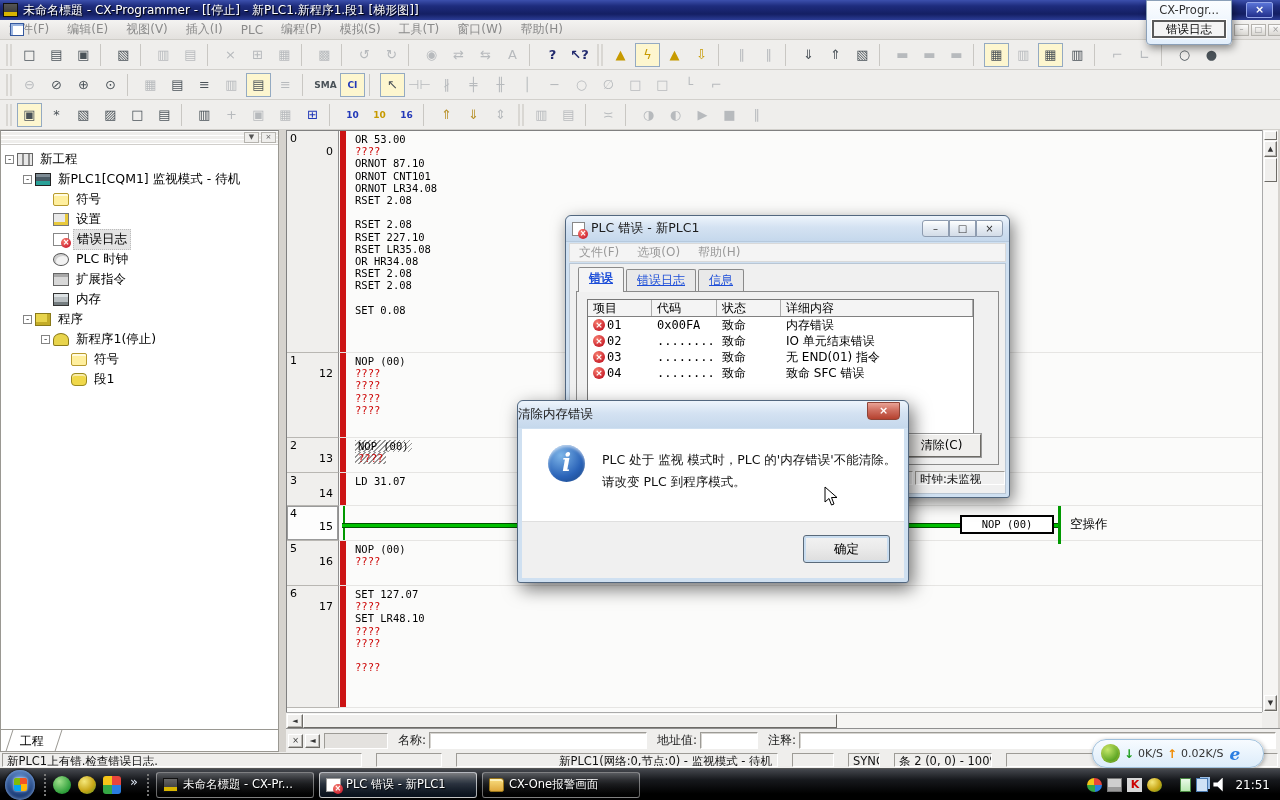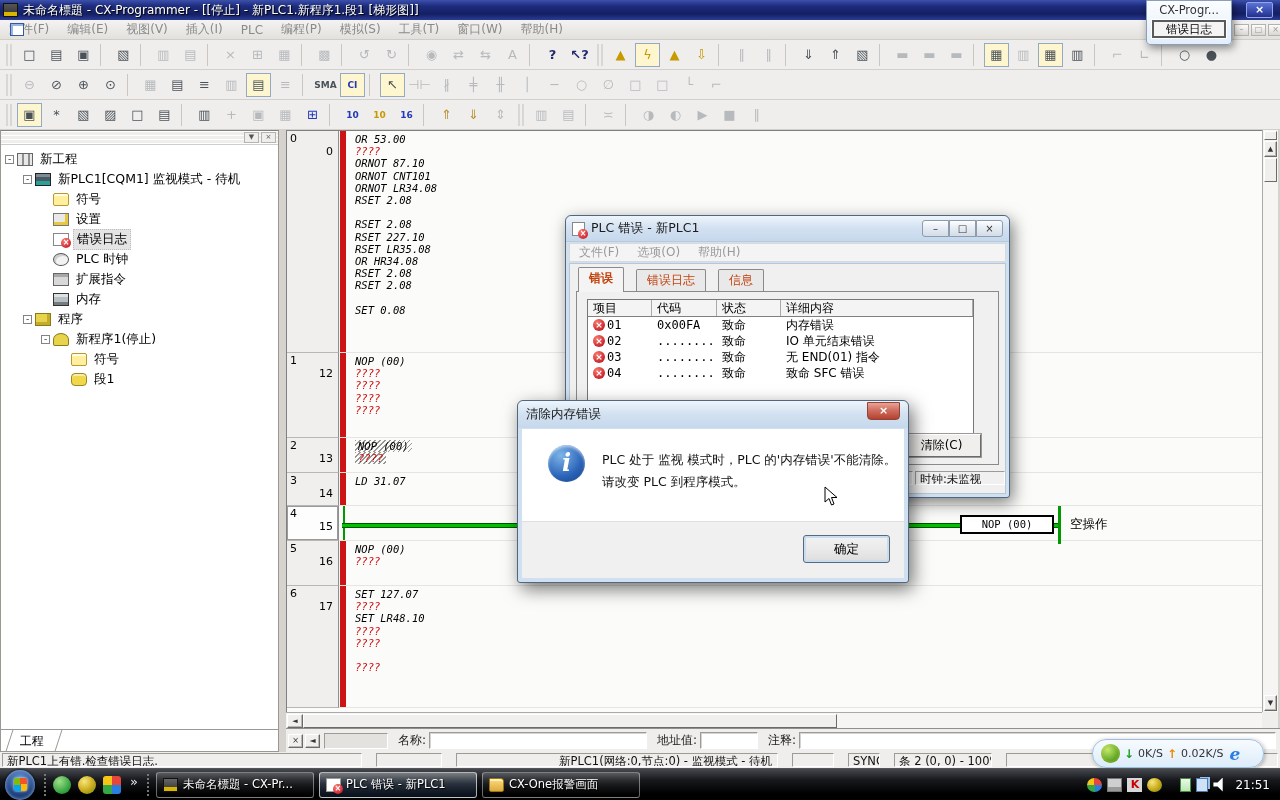--- a/index.html
+++ b/index.html
@@ -85,21 +85,21 @@
   .rung { display:flex; position:relative; }
   .rung-0{height:222px;} .rung-1{height:85px;} .rung-2{height:35px;} .rung-3{height:33px;}
   .rung-4{height:35px;} .rung-5{height:45px;} .rung-6{height:122px;}
   .rm { width:52px; background:#f0efed; border-right:1px solid #8f8f8f; border-bottom:1px solid #b9b7b3; position:relative; flex:none; font-size:11px; color:#000; }
   .rung-4 .rm { background:#fdfdfd; box-shadow:inset 0 0 0 1px #9a9a9a; }
   .rn { position:absolute; top:1px; left:3px; }
   .rs { position:absolute; top:14px; right:5px; }
   .rbody { flex:1; position:relative; border-bottom:1px solid #e6e5e3; padding:2px 0 0 16px; }
   .rbody::before { content:""; position:absolute; left:1px; top:0; bottom:0; width:6px; background:#cc1414; }
   .rung-4 .rbody::before { width:2px; left:4px; background:#009900; }
-  .lline { height:12.2px; font-family:"DejaVu Sans Mono","Liberation Mono",monospace; font-size:10.5px; line-height:12.2px; white-space:pre;font-style:italic; }
+  .lline { height:12.2px; font-family:"DejaVu Sans Mono","Liberation Mono",monospace; font-size:10.5px; line-height:12.2px; white-space:pre; }
   .lline span { display:inline-block; }
   .lline .k { color:#000; } .lline .r { color:#cc0000; }
   .lline .h { background-image:repeating-linear-gradient(135deg,rgba(50,50,50,.5) 0 1px,transparent 1px 3.5px); padding:0 3px; }
   .gl-h { position:absolute; left:3px; top:15px; width:619px; height:5px; background:#00c000; border-top:1px solid #005500; border-bottom:1px solid #005500; }
   .gl-box { position:absolute; left:621px; top:7px; width:94px; height:19px; background:#fff; border:2px solid #000;
     font-family:"DejaVu Sans Mono","Liberation Mono",monospace; font-size:10.5px; text-align:center; line-height:15px; }
   .gl-h2 { position:absolute; left:715px; top:15px; width:5px; height:5px; background:#00c000; border-top:1px solid #005500; border-bottom:1px solid #005500; }
   .gl-v { position:absolute; left:719px; top:-2px; width:3px; height:38px; background:#009900; }
   .gl-c { position:absolute; left:731px; top:8px; font-size:12.5px; }
 
@@ -137,41 +137,41 @@
     background:radial-gradient(circle at 35% 30%,#f87d6e,#c00620); color:#fff; font-size:8px; line-height:10px; text-align:center; font-weight:bold; }
   #plcdlg .dtext { margin-left:6px; font-size:12.5px; color:#1c1c1c; }
   .winbtns { position:absolute; top:4px; right:6px; display:flex; }
   .winbtn { width:27px; height:17px; background:linear-gradient(#fdfefe,#e7edf4 45%,#d3dce7); border:1px solid #8e9cb0;
     font-size:10px; line-height:15px; text-align:center; color:#333; }
   .winbtn:first-child{ border-radius:3px 0 0 3px; } .winbtn:last-child{ border-radius:0 3px 3px 0; }
   #plcdlg .dmenu { height:19px; margin:1px 3px 0 3px; background:#f4f4f4; border:1px solid #d9d9d9; display:flex; align-items:center; }
   #plcdlg .dmenu span { padding:1px 9px; color:#9a9a9a; font-size:12px; }
   #plcdlg .dclient { position:absolute; left:3px; right:3px; top:47px; bottom:3px; background:#f0f0f0; border:1px solid #b9c6d4; }
   .tabstrip { position:absolute; left:8px; top:6px; display:flex; align-items:flex-end; height:22px; }
-  .dtab { padding:2px 10px 3px 10px; font-size:12px; background:#e9e9e9; border:1px solid #8a8a8a; border-bottom:none; margin-right:12px; border-radius:2px 2px 0 0; color:#c2410c; }
+  .dtab { padding:2px 10px 3px 10px; font-size:12px; background:#e9e9e9; border:1px solid #8a8a8a; border-bottom:none; margin-right:2px; border-radius:2px 2px 0 0; color:#1d4ed8;text-decoration:underline; }
   .dtab.active { background:#f4f4f4; padding-bottom:5px; position:relative; z-index:2; font-weight:bold; }
   .tabpanel { position:absolute; left:6px; right:6px; top:27px; bottom:28px; border:1px solid #8a8a8a; background:#f0f0f0; }
   .etable { position:absolute; left:10px; top:7px; right:24px; bottom:14px; background:#fff; border:1px solid #777; font-size:12px; }
   .ehead { display:flex; border-bottom:1px solid #808080; background:#f4f4f4; height:17px; }
   .ehead > div { padding:0 5px; border-right:1px solid #aaa; line-height:16px; overflow:hidden; }
   .erow { display:flex; height:16px; align-items:center; }
   .ecell { padding:0 5px; overflow:hidden; white-space:nowrap; }
   .c1 { width:64px; flex:none; } .c2 { width:65px; flex:none; } .c3 { width:64px; flex:none; } .c4 { flex:1; }
   .errico { display:inline-block; width:12px; height:12px; border-radius:50%; background:radial-gradient(circle at 35% 30%,#f87d6e,#b80014);
     color:#fff; font-size:9px; line-height:12px; text-align:center; font-weight:bold; margin-right:2px; flex:none; }
   .c1 { display:flex; align-items:center; }
   #dlg-clear { position:absolute; right:24px; bottom:36px; width:79px; height:23px; background:#f0efed;
     border:1px solid; border-color:#fff #6d6b66 #6d6b66 #fff; box-shadow:0 0 0 1px #9a9a9a; font-size:12px; text-align:center; line-height:21px; }
   .dstatus { position:absolute; left:6px; right:6px; bottom:4px; height:18px; display:flex; gap:2px; font-size:11.5px; }
   .dstatus .seg { flex:none; }
 
   
   #msgbox { left:517px; top:400px; width:392px; height:183px; background:#cfe0f1; border:1px solid #52677f;
     border-radius:6px 6px 3px 3px; box-shadow:4px 6px 18px rgba(0,0,0,.55); }
-  #msgbox .dtitle { height:27px; display:flex; align-items:center; padding:0 8px;
+  #msgbox .dtitle { height:27px; display:flex; align-items:center; padding:0 0;
     background:linear-gradient(#eef5fc,#d4e2f2 45%,#c5d8ec); border-radius:6px 6px 0 0; font-size:12.5px; color:#1c1c1c; }
   #msg-close { position:absolute; top:1px; right:8px; width:33px; height:18px; border-radius:0 0 4px 4px;
     background:linear-gradient(#e9a396,#cf6f60 45%,#b5412f); border:1px solid #8e4437; color:#fff; text-align:center; line-height:16px; font-size:11px; font-weight:bold; }
   #msgbox .mbody { position:absolute; left:4px; right:4px; top:28px; height:92px; background:#fff; }
   .infoico { position:absolute; left:26px; top:16px; width:37px; height:37px; border-radius:50%;
     background:radial-gradient(circle at 35% 28%,#7db5e8,#2a63b8 60%,#16407e); color:#fff;
     font-family:"DejaVu Serif","Liberation Serif",serif; font-size:24px; font-weight:bold; font-style:italic; text-align:center; line-height:36px;
     box-shadow:inset 0 2px 3px rgba(255,255,255,.6); }
   .mtext { position:absolute; left:80px; top:20px; font-size:12.5px; color:#111; line-height:22px; white-space:nowrap; }
   #msgbox .mfoot { position:absolute; left:4px; right:4px; bottom:4px; top:120px; background:#f0f0f0; border-top:1px solid #dfdfdf; }

